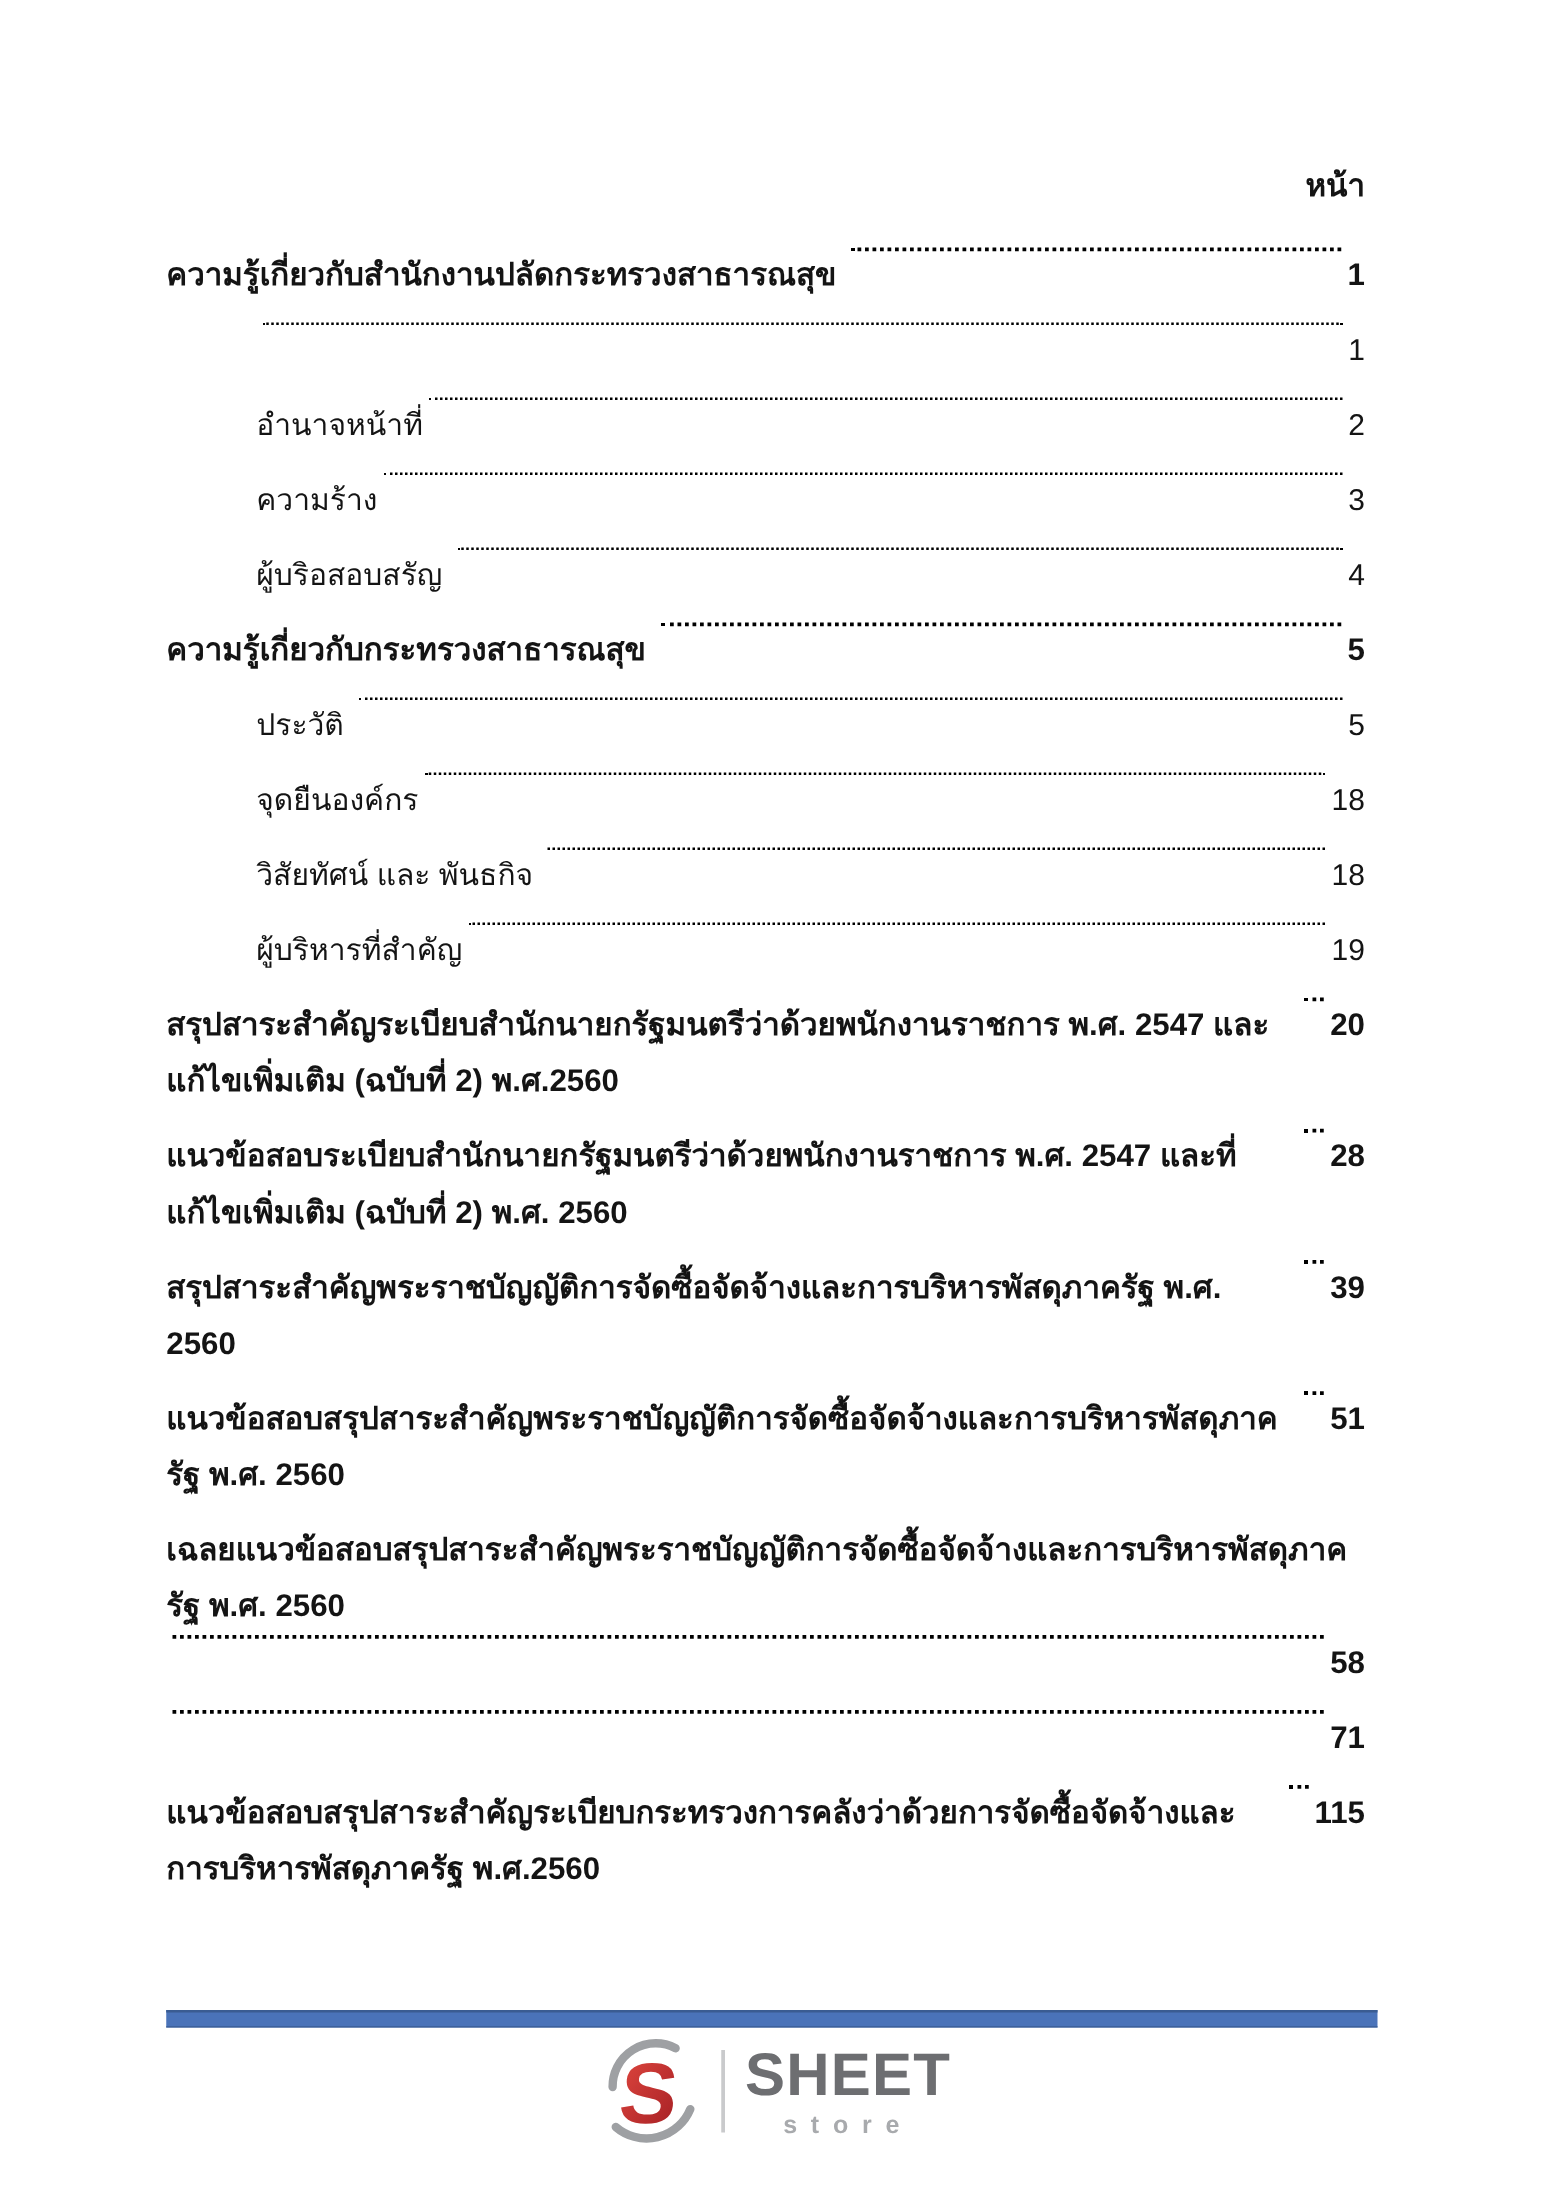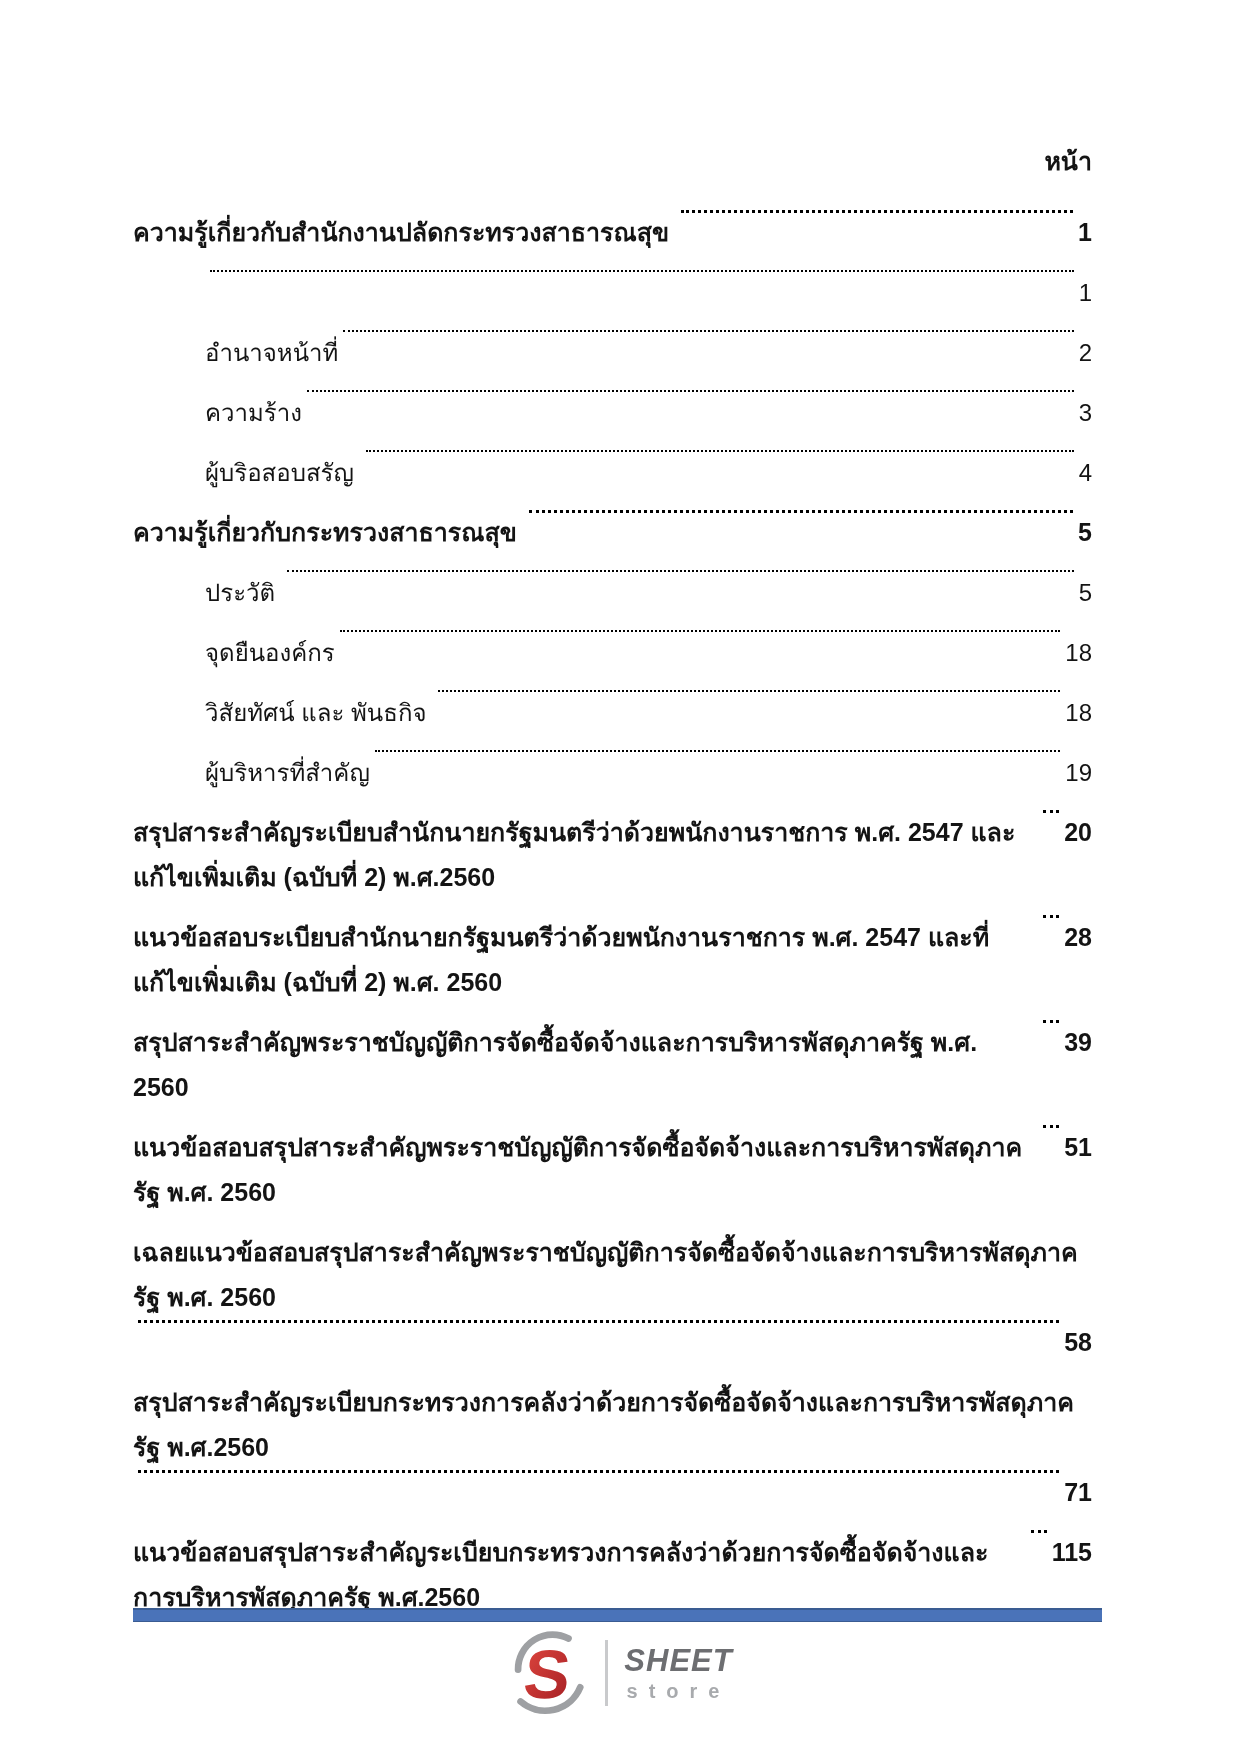--- a/index.html
+++ b/index.html
@@ -2,21 +2,21 @@
 <html><head>
 <meta charset="utf-8">
 <style>
   html,body{margin:0;padding:0;}
   body{
     width:1240px;height:1755px;background:#ffffff;position:relative;overflow:hidden;
     font-family:"Liberation Sans","DejaVu Sans",sans-serif;color:#141414;
   }
   .page{padding:118px 148px 0 133px;}
   .title{text-align:center;font-weight:700;font-size:27px;line-height:38px;}
-  .page-label{text-align:right;font-weight:700;font-size:25px;line-height:38px;margin:24px 0 30px 0;}
+  .page-label{text-align:right;font-weight:700;font-size:25px;line-height:38px;margin:12px 0 30px 0;}
   .toc{}
   .entry{
     display:flex;align-items:flex-start;
     font-size:24px;line-height:45px;margin-bottom:15px;
   }
   .entry.b{font-weight:700;font-size:25px;}
   .entry.ind{padding-left:72px;}
   .entry.no-gap{margin-bottom:0;}
   .t{flex:0 1 auto;white-space:pre-wrap;overflow-wrap:break-word;min-width:0;}
   .leader{
@@ -28,21 +28,21 @@
   .pg{flex:none;padding-left:2px;}
   .footer{position:absolute;left:0;top:1608px;width:1240px;}
   .rule{
     margin-left:133px;width:969px;height:11px;
     background:#4a73b9;border-top:2px solid #3a5c92;border-bottom:1px solid #3a5c92;
   }
   .logo-row{display:flex;justify-content:center;align-items:center;margin-top:9px;}
   .logo-icon{display:block;}
   .logo-divider{width:3px;height:66px;background:#c9cacc;margin:0 16px 0 12px;}
   .logo-textcol{display:flex;flex-direction:column;justify-content:center;}
-  .brand{font-size:31px;font-weight:700;letter-spacing:1px;line-height:1;color:#6d6e71;font-style:italic;}
+  .brand{font-size:48px;font-weight:700;letter-spacing:1px;line-height:1;color:#6d6e71;}
   .sub{font-size:20px;letter-spacing:11px;line-height:1;margin-top:5px;color:#a8aaad;font-weight:600;text-align:center;}
 </style>
 </head>
 <body>
 
 <div class="page">
   <div class="page-label">หน้า</div>
   <div class="toc">
       <div class="entry b">
         <span class="t">ความรู้เกี่ยวกับสำนักงานปลัดกระทรวงสาธารณสุข </span>
@@ -113,23 +113,20 @@
         <span class="leader"></span>
         <span class="pg">51</span>
       </div>
       <div class="entry b no-gap">
         <span class="t">เฉลยแนวข้อสอบสรุปสาระสำคัญพระราชบัญญัติการจัดซื้อจัดจ้างและการบริหารพัสดุภาครัฐ พ.ศ. 2560</span>
       </div>
       <div class="entry b">
         <span class="leader"></span>
         <span class="pg">58</span>
       </div>
-      <div class="entry b no-gap">
-        <span class="t">สรุปสาระสำคัญระเบียบกระทรวงการคลังว่าด้วยการจัดซื้อจัดจ้างและการบริหารพัสดุภาครัฐ พ.ศ.2560</span>
-      </div>
       <div class="entry b">
         <span class="leader"></span>
         <span class="pg">71</span>
       </div>
       <div class="entry b">
         <span class="t">แนวข้อสอบสรุปสาระสำคัญระเบียบกระทรวงการคลังว่าด้วยการจัดซื้อจัดจ้างและการบริหารพัสดุภาครัฐ พ.ศ.2560</span>
         <span class="leader"></span>
         <span class="pg">115</span>
       </div>
     </div>

